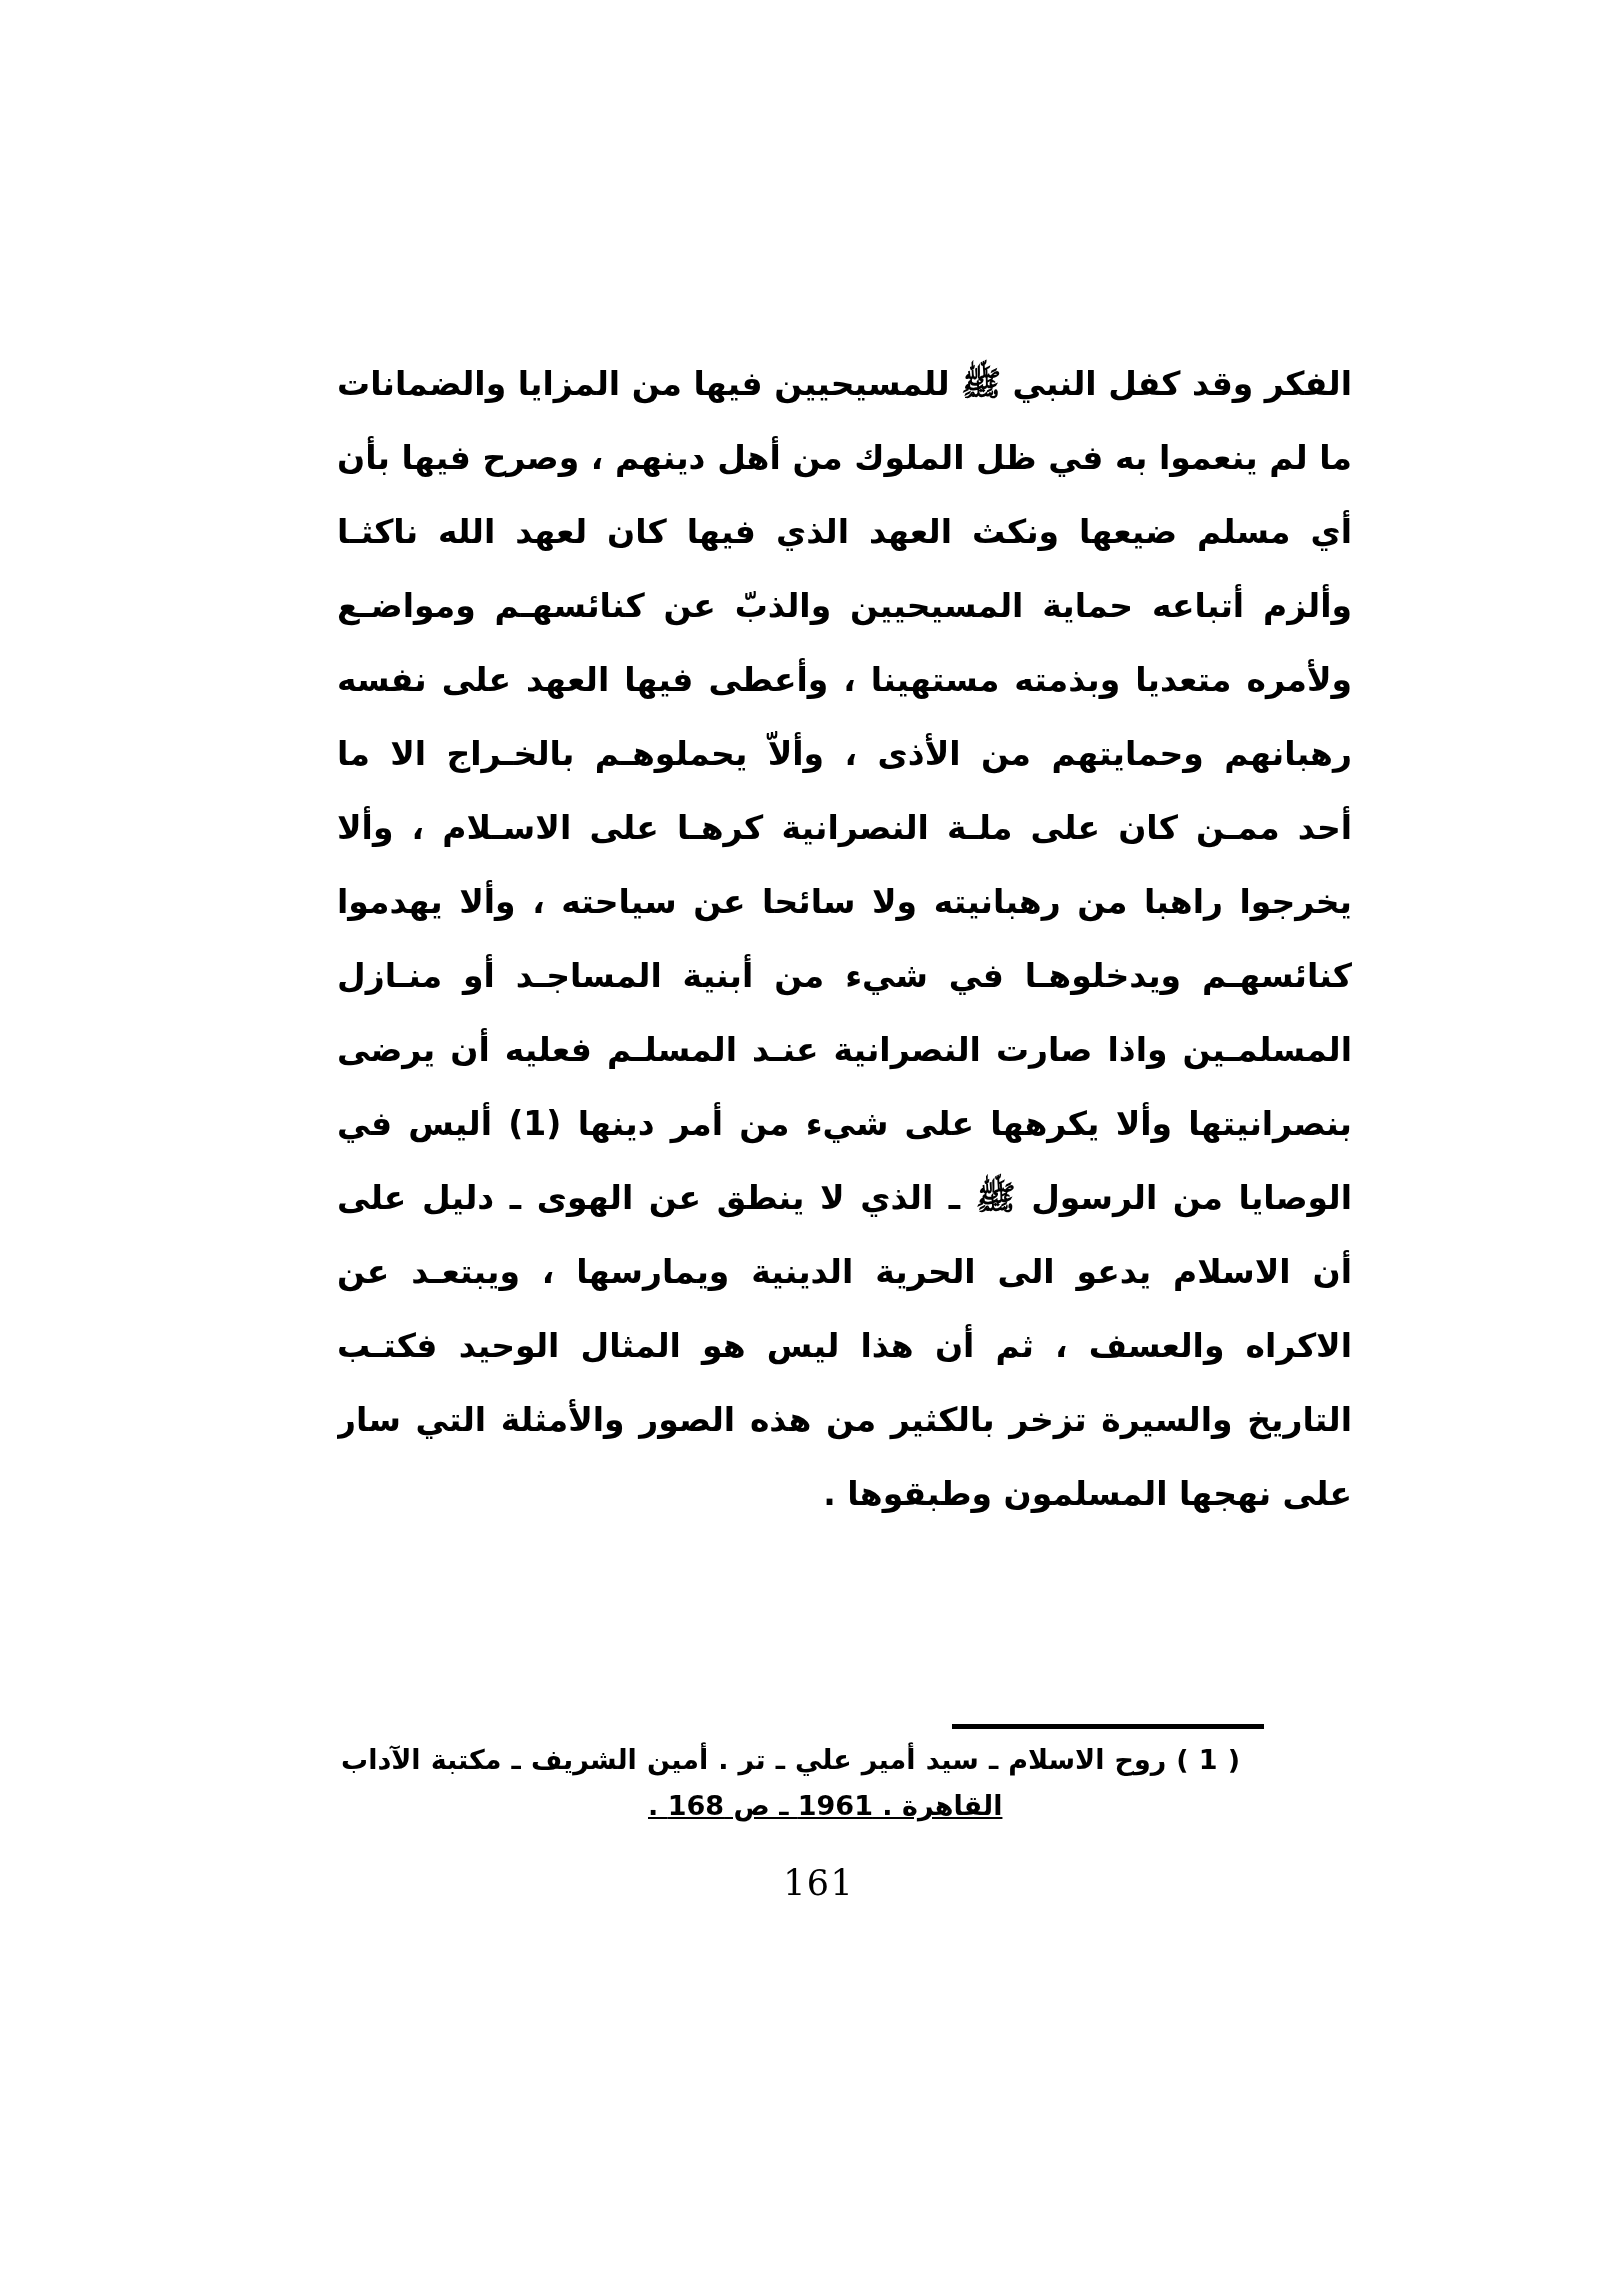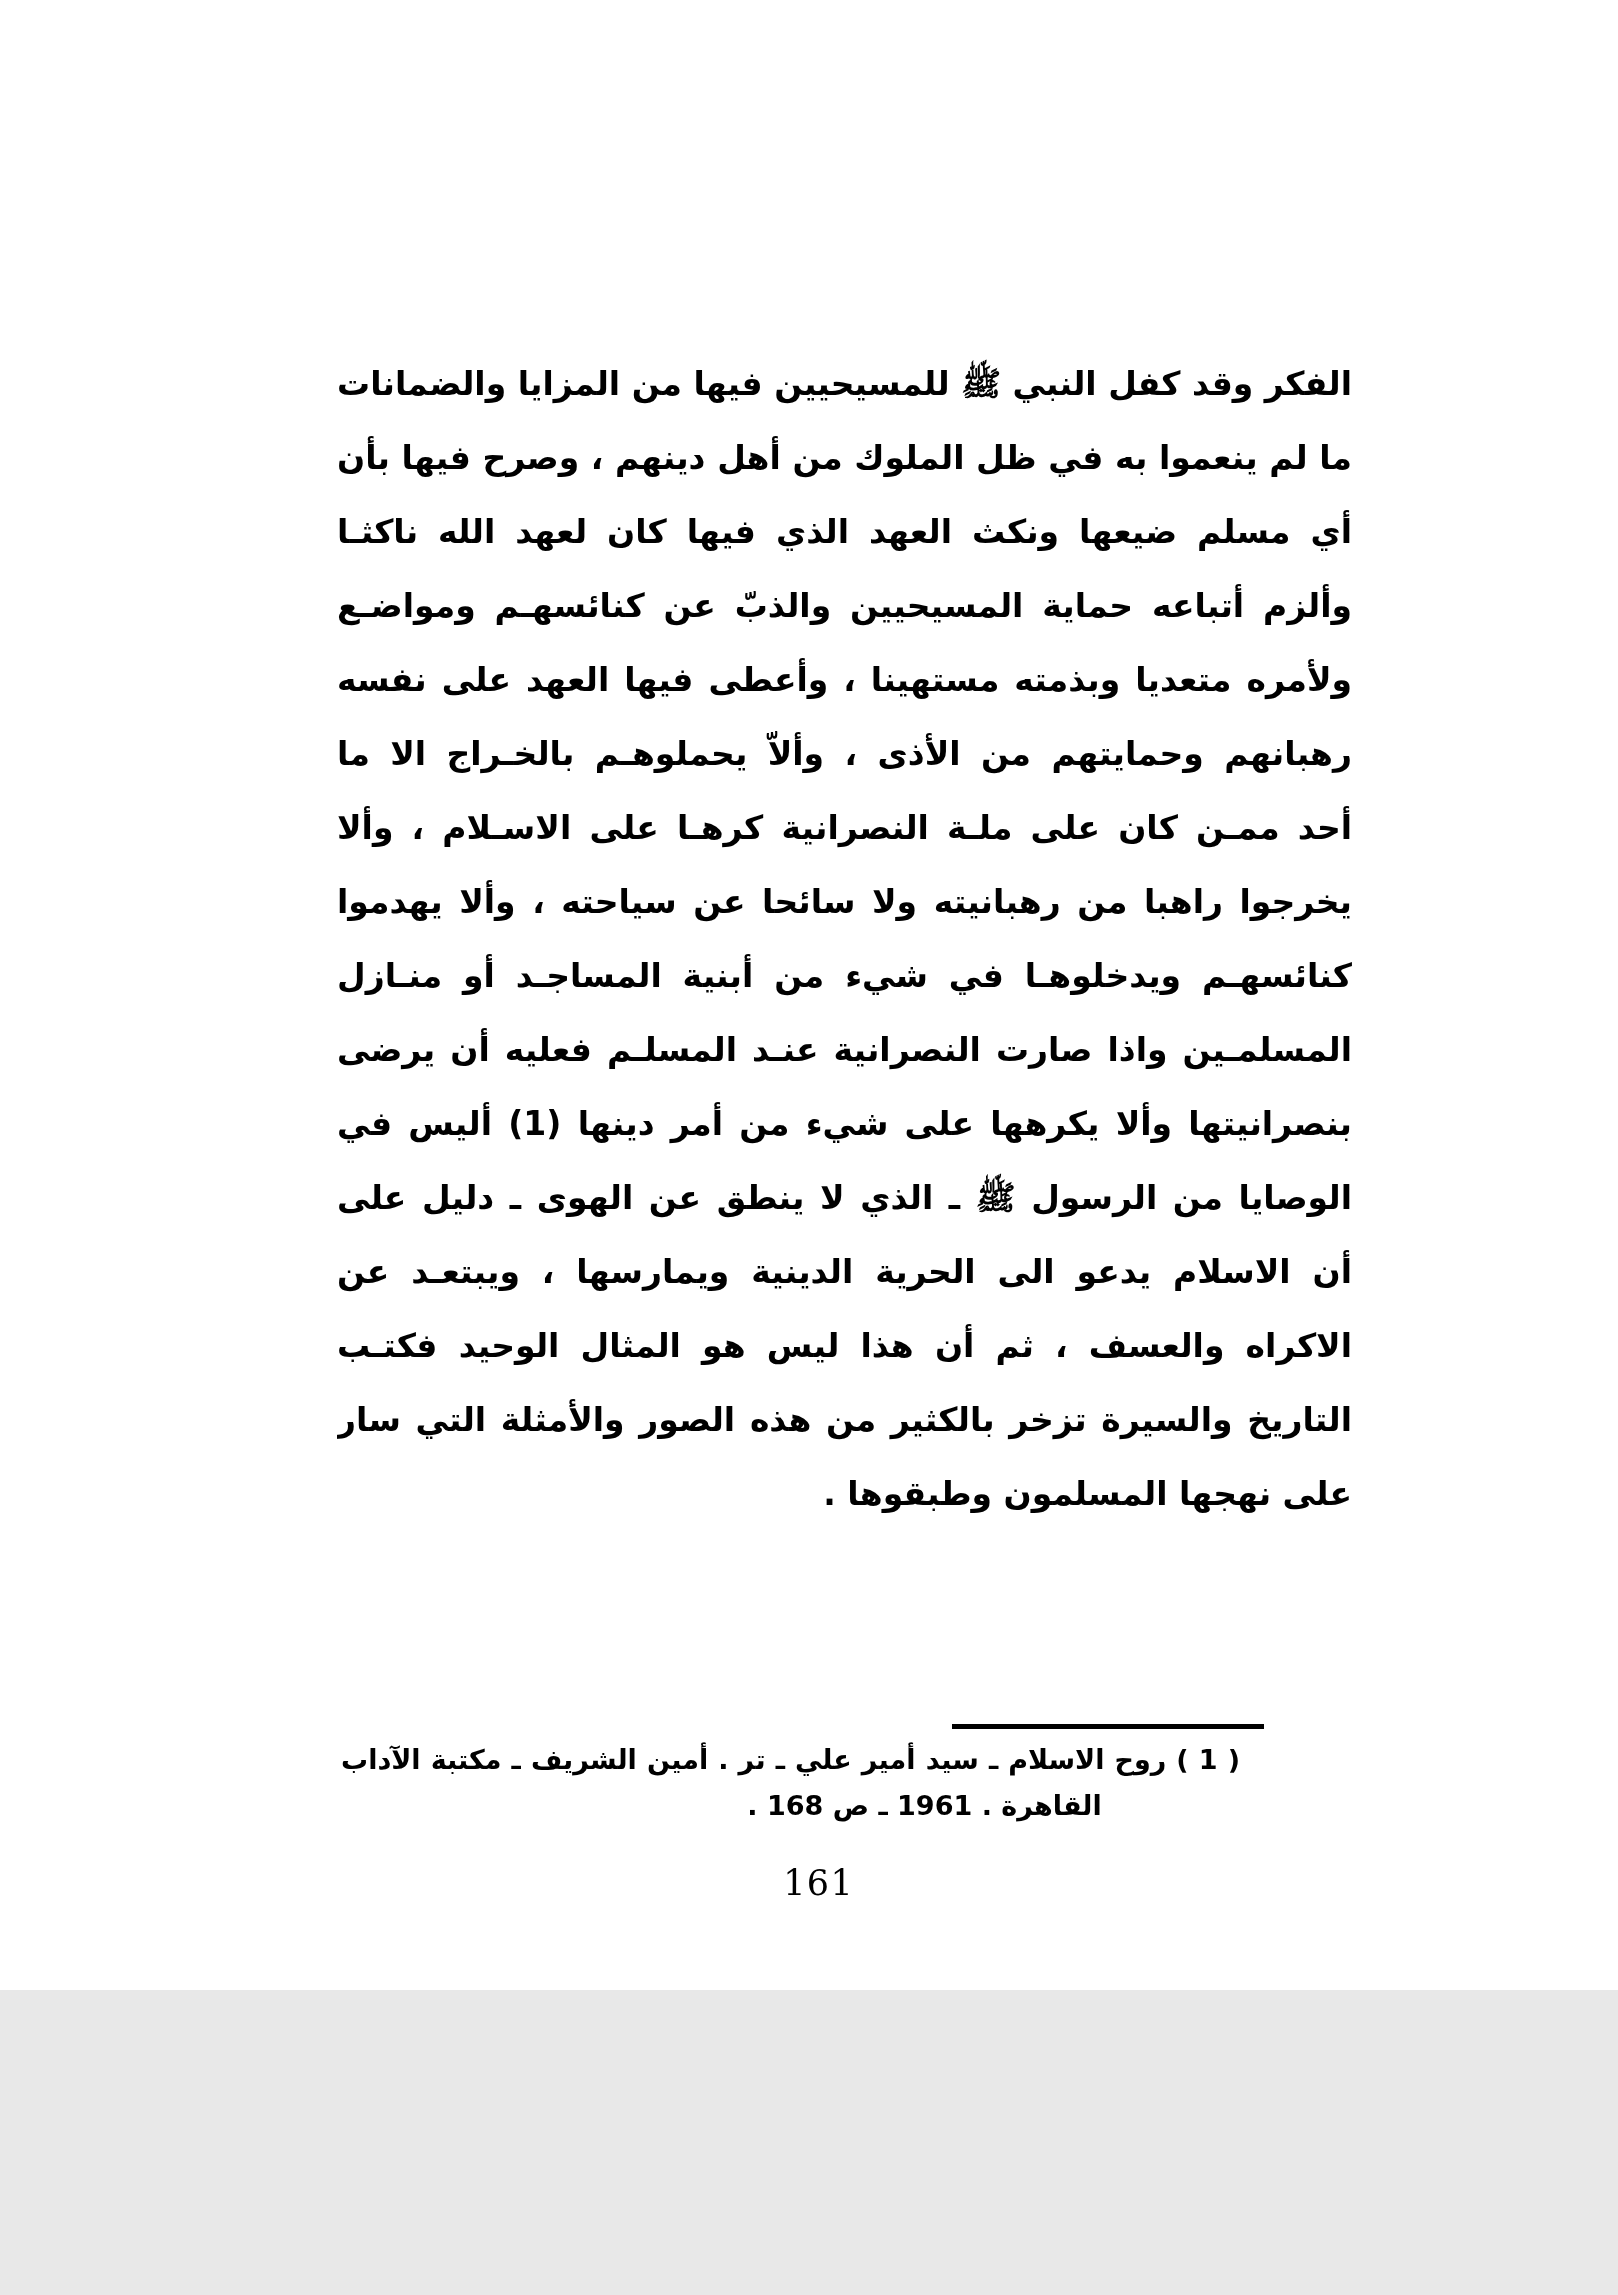--- a/index.html
+++ b/index.html
@@ -3,21 +3,21 @@
 <meta charset="utf-8">
 <style>
   html, body {
     margin: 0;
     padding: 0;
     background: #e8e8e8;
   }
   .page {
     position: relative;
     width: 1619px;
-    height: 1990px;
+    height: 2295px;
     background: #ffffff;
     color: #000000;
     font-family: "DejaVu Sans", sans-serif;
     overflow: hidden;
   }
   .body-text {
     position: absolute;
     top: 347px;
     right: 267px;
     width: 1015px;
@@ -61,22 +61,23 @@
   }
   .footnote-line2 {
     position: absolute;
     top: 1781px;
     right: 418px;
     width: 553px;
     direction: rtl;
     font-size: 27px;
     font-weight: bold;
     line-height: 49px;
-    text-align: center;
+    text-align: left;
     white-space: nowrap;
+    text-decoration: underline;
   }
   .page-number {
     position: absolute;
     top: 1863px;
     left: 745px;
     width: 109px;
     text-align: right;
     font-family: "DejaVu Serif", serif;
     font-size: 35px;
     letter-spacing: 1.3px;

